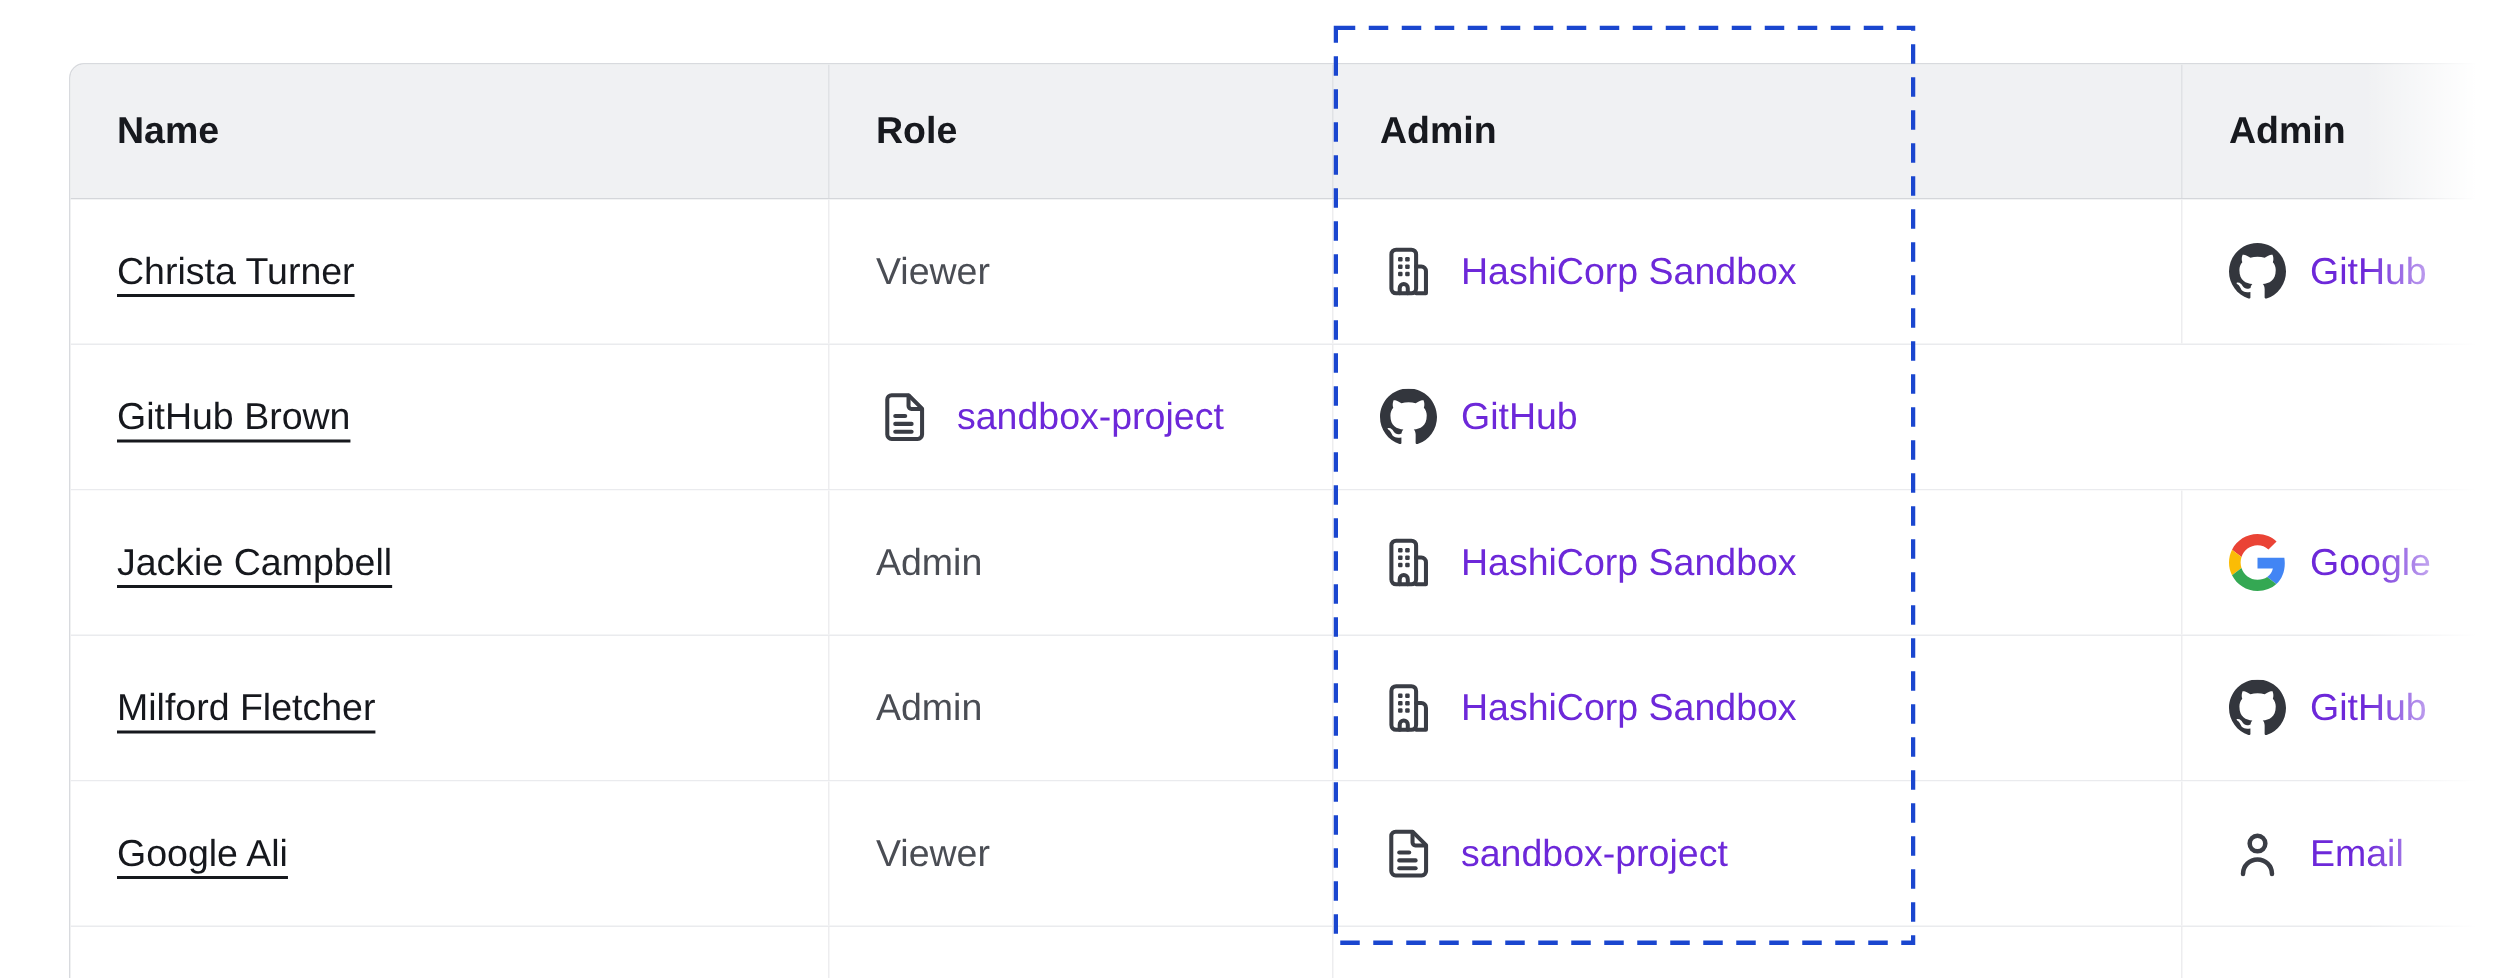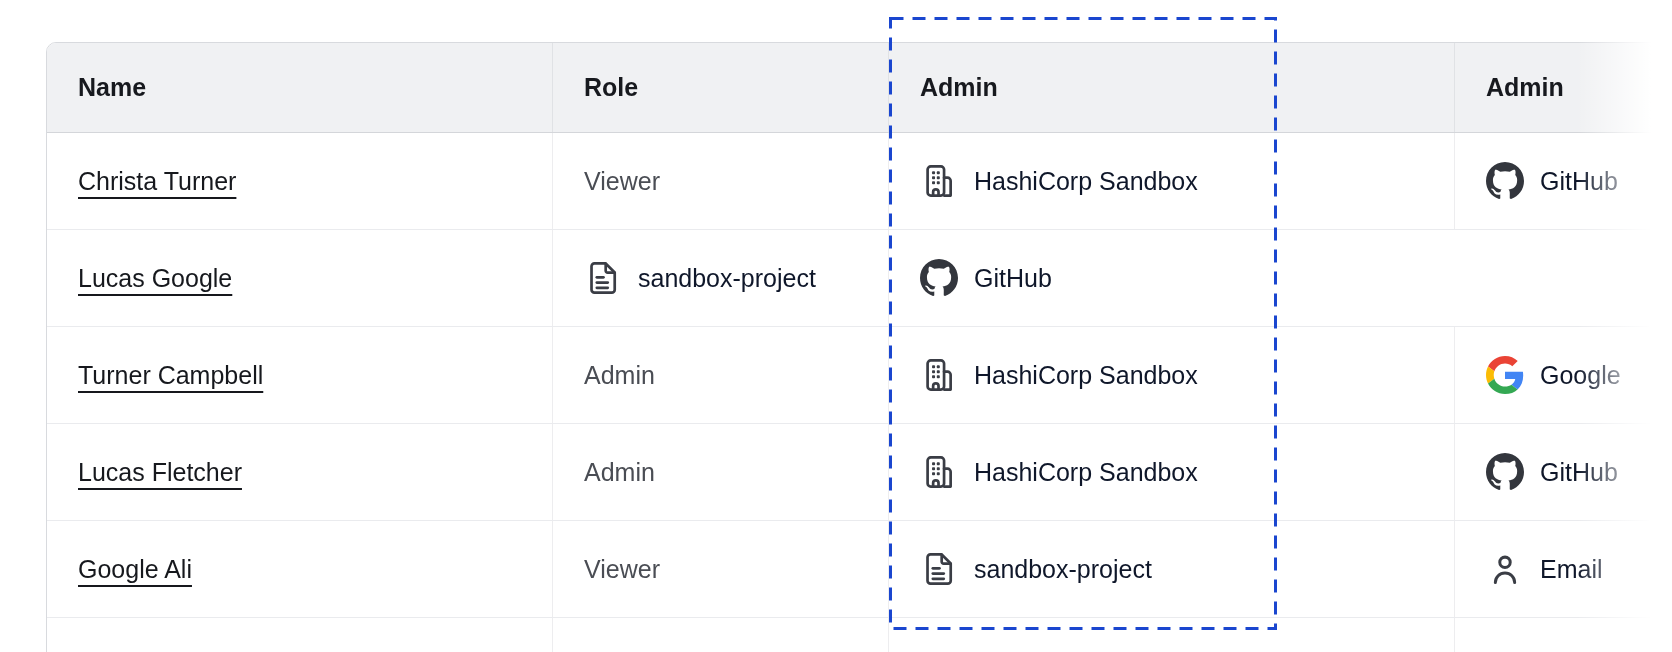--- a/index.html
+++ b/index.html
@@ -65,21 +65,21 @@
 
   .name-link {
     color: #16181d;
     text-decoration: underline;
     text-decoration-thickness: 2px;
     text-underline-offset: 7px;
     text-decoration-color: #16181d;
     cursor: pointer;
   }
   .cell-icon { width: 38px; height: 38px; flex: 0 0 auto; display: block; }
-  .scope-text, .method-text { color: #0f172a; }
+  .scope-text, .method-text { color: #6d28d9; }
 
   
   .tr.partial { border-bottom: none; }
 
   
   .dash-rect {
     position: absolute;
     left: 889px; top: 17px;
     z-index: 10;
     pointer-events: none;
@@ -179,60 +179,60 @@
     <div class="td">
       <svg class="cell-icon">
             <use href="#icon-github"></use>
           </svg>
       <span class="method-text">GitHub</span>
     </div>
   </div>
 
   <div class="grid-row tr">
     <div class="td">
-      <a class="name-link">Lucas Google</a>
+      <a class="name-link">GitHub Brown</a>
     </div>
     <div class="td">
       <svg class="cell-icon">
             <use href="#icon-project"></use>
           </svg>
       <span class="scope-text">sandbox-project</span>
     </div>
     <div class="td">
       <svg class="cell-icon">
             <use href="#icon-github"></use>
           </svg>
       <span class="method-text">GitHub</span>
     </div>
   </div>
 
   <div class="grid-row tr">
     <div class="td">
-      <a class="name-link">Turner Campbell</a>
+      <a class="name-link">Jackie Campbell</a>
     </div>
     <div class="td">
       <span>Admin</span>
     </div>
     <div class="td">
       <svg class="cell-icon">
             <use href="#icon-organization"></use>
           </svg>
       <span class="scope-text">HashiCorp Sandbox</span>
     </div>
     <div class="td">
       <svg class="cell-icon">
             <use href="#icon-google"></use>
           </svg>
       <span class="method-text">Google</span>
     </div>
   </div>
 
   <div class="grid-row tr">
     <div class="td">
-      <a class="name-link">Lucas Fletcher</a>
+      <a class="name-link">Milford Fletcher</a>
     </div>
     <div class="td">
       <span>Admin</span>
     </div>
     <div class="td">
       <svg class="cell-icon">
             <use href="#icon-organization"></use>
           </svg>
       <span class="scope-text">HashiCorp Sandbox</span>
     </div>

